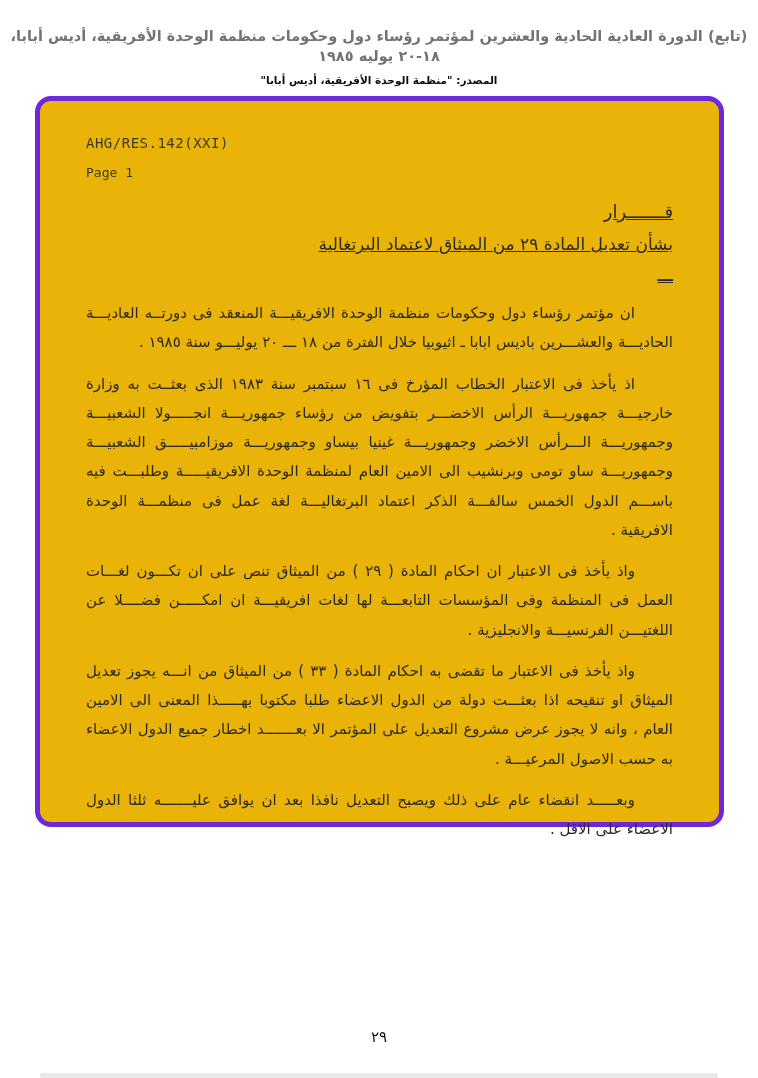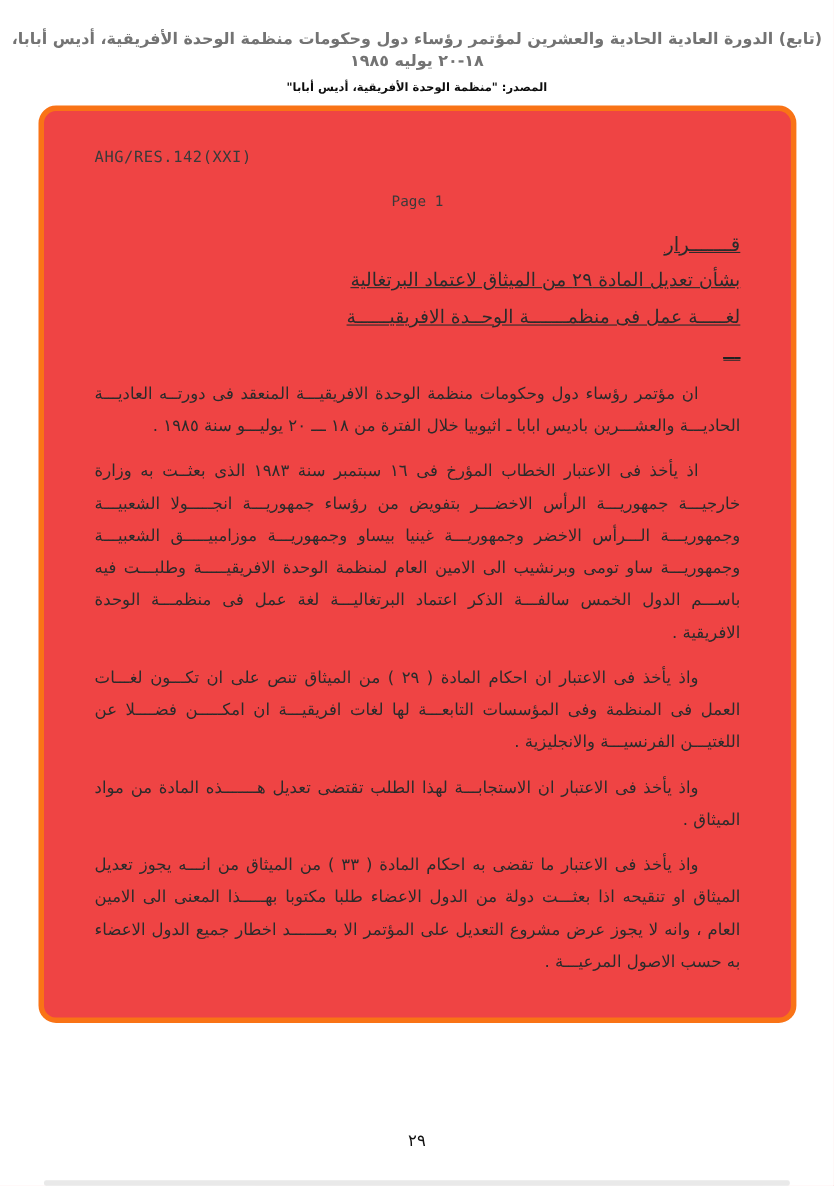--- a/index.html
+++ b/index.html
@@ -39,45 +39,44 @@
     font-weight: bold;
     color: #0d0d0d;
   }
 
   
   .doc-frame {
     position: absolute;
     left: 35px;
     top: 96px;
     width: 689px;
-    height: 834px;
+    height: 731px;
     box-sizing: border-box;
-    border: 5px solid #f97316;
+    border: 5px solid #6d28d9;
     border-radius: 16px;
-    background: #ef4444;
+    background: #eab308;
   }
   .doc-inner {
     padding: 34px 46px 0 46px;
   }
 
   
   .doc-ref-block {
     direction: ltr;
     text-align: left;
     font-family: "DejaVu Sans Mono", "Liberation Mono", monospace;
     color: #3a3a3a;
   }
   .doc-ref {
     font-size: 14px;
     letter-spacing: 0.5px;
   }
   .doc-page-label {
     font-size: 13px;
-    margin-top: 25px;
-    text-align: center;
+    margin-top: 14px;
   }
 
   
   .doc-title {
     direction: rtl;
     text-align: right;
     margin-top: 20px;
     color: #2b2b2b;
     text-decoration: underline;
   }
@@ -146,30 +145,29 @@
   <div class="doc-inner">
 
     <div class="doc-ref-block">
       <div class="doc-ref">AHG/RES.142(XXI)</div>
       <div class="doc-page-label">Page 1</div>
     </div>
 
     <div class="doc-title">
       <div class="title-line1">قـــــــرار</div>
       <div class="title-line2">بشأن تعديل المادة ٢٩ من الميثاق لاعتماد البرتغالية</div>
-      <div class="title-line3">لغـــــة عمل فى منظمـــــــة الوحــدة الافريقيــــــة</div>
       <div class="title-separator">ـــ</div>
     </div>
 
     <div class="doc-body">
       <p class="para">ان مؤتمر رؤساء دول وحكومات منظمة الوحدة الافريقيـــة المنعقد فى دورتــه العاديـــة الحاديـــة والعشـــرين باديس ابابا ـ اثيوبيا خلال الفترة من ١٨ ـــ ٢٠ يوليـــو سنة ١٩٨٥ .</p>
       <p class="para">اذ يأخذ فى الاعتبار الخطاب المؤرخ فى ١٦ سبتمبر سنة ١٩٨٣ الذى بعثــت به وزارة خارجيـــة جمهوريـــة الرأس الاخضـــر بتفويض من رؤساء جمهوريـــة انجـــــولا الشعبيـــة وجمهوريـــة الـــرأس الاخضر وجمهوريـــة غينيا بيساو وجمهوريـــة موزامبيـــــق الشعبيـــة وجمهوريـــة ساو تومى وبرنشيب الى الامين العام لمنظمة الوحدة الافريقيـــــة وطلبـــت فيه باســـم الدول الخمس سالفـــة الذكر اعتماد البرتغاليـــة لغة عمل فى منظمـــة الوحدة الافريقية .</p>
       <p class="para">واذ يأخذ فى الاعتبار ان احكام المادة ( ٢٩ ) من الميثاق تنص على ان تكـــون لغـــات العمل فى المنظمة وفى المؤسسات التابعـــة لها لغات افريقيـــة ان امكـــــن فضــــلا عن اللغتيـــن الفرنسيـــة والانجليزية .</p>
-      <p class="para">واذ يأخذ فى الاعتبار ان الاستجابـــة لهذا الطلب تقتضى تعديل هـــــــذه المادة من مواد الميثاق .</p>
       <p class="para">واذ يأخذ فى الاعتبار ما تقضى به احكام المادة ( ٣٣ ) من الميثاق من انـــه يجوز تعديل الميثاق او تنقيحه اذا بعثـــت دولة من الدول الاعضاء طلبا مكتوبا بهـــــذا المعنى الى الامين العام ، وانه لا يجوز عرض مشروع التعديل على المؤتمر الا بعـــــــد اخطار جميع الدول الاعضاء به حسب الاصول المرعيـــة .</p>
+      <p class="para">وبعـــــد انقضاء عام على ذلك ويصبح التعديل نافذا بعد ان يوافق عليـــــــه ثلثا الدول الاعضاء على الاقل .</p>
     </div>
 
   </div>
 </section>
 
 <div class="page-number">٢٩</div>
 
 <div class="scan-edge"></div>
 
 </body></html>

